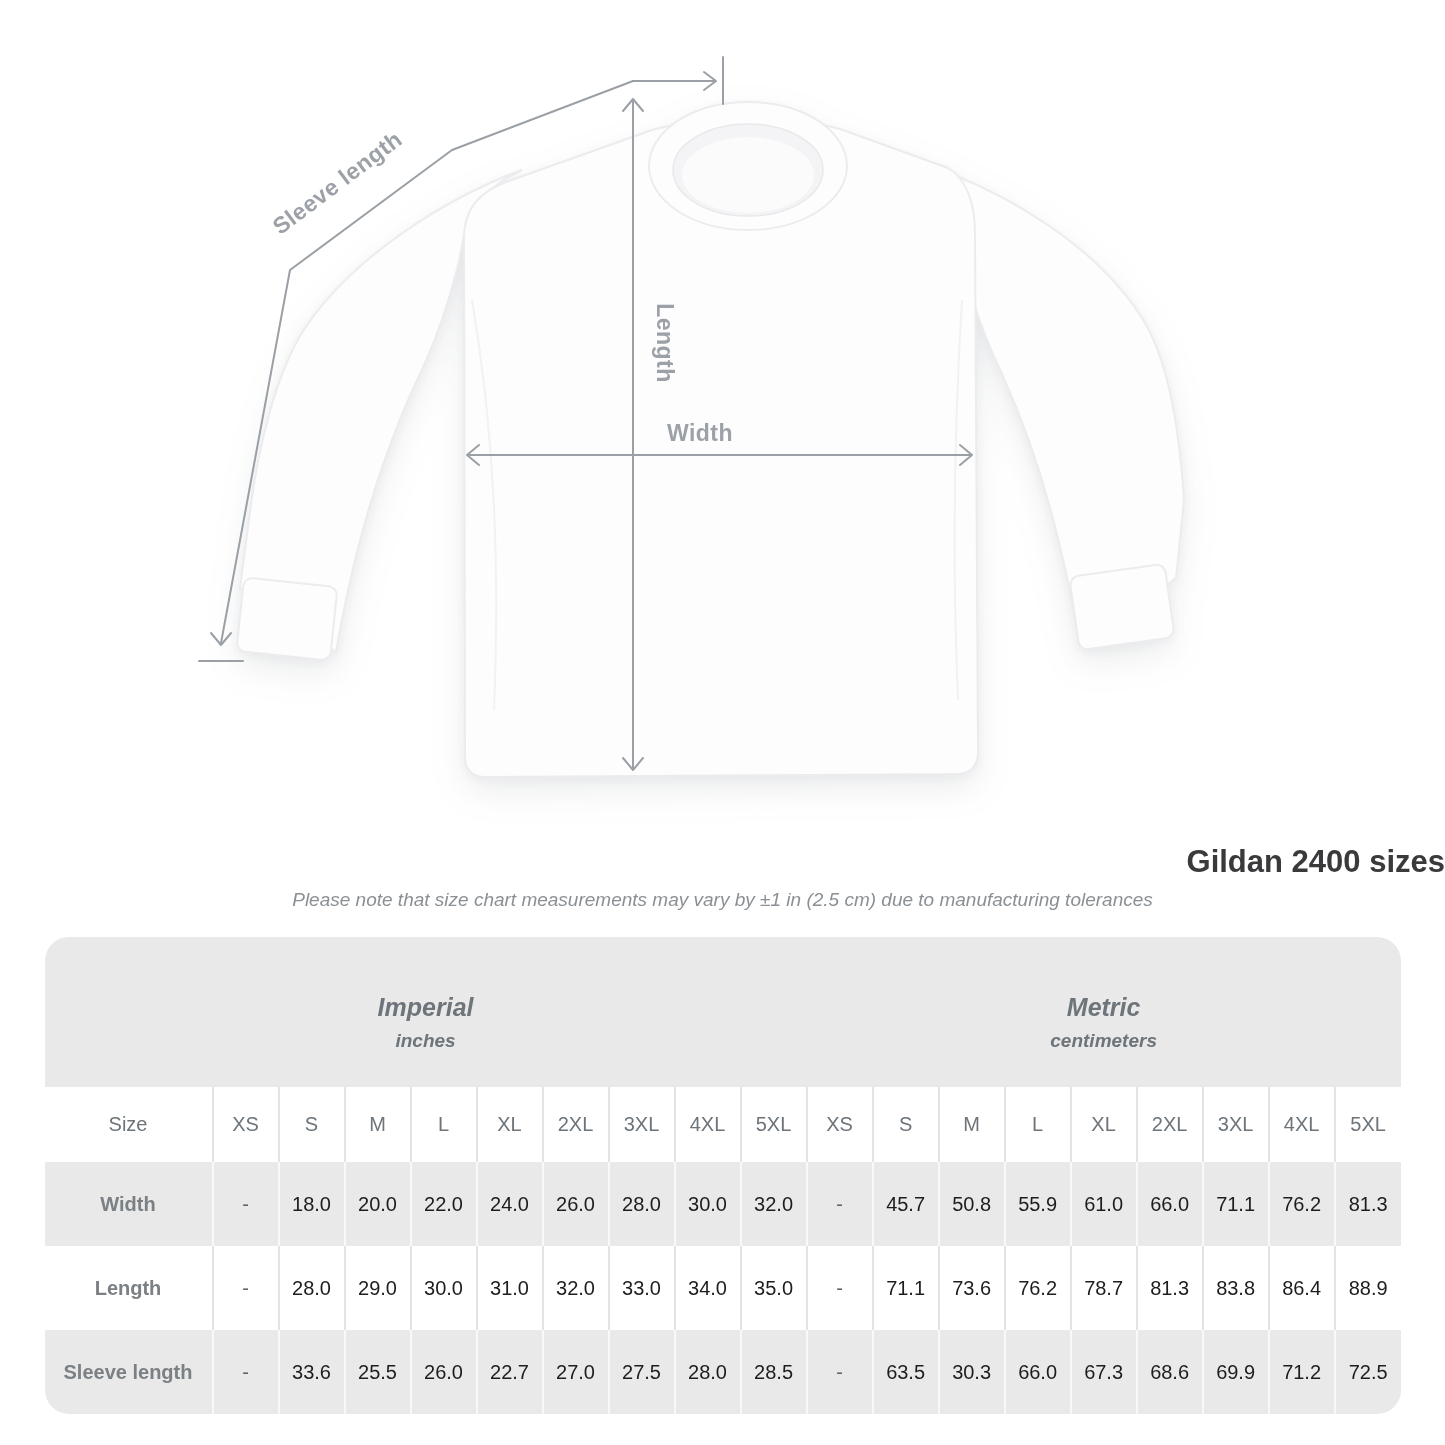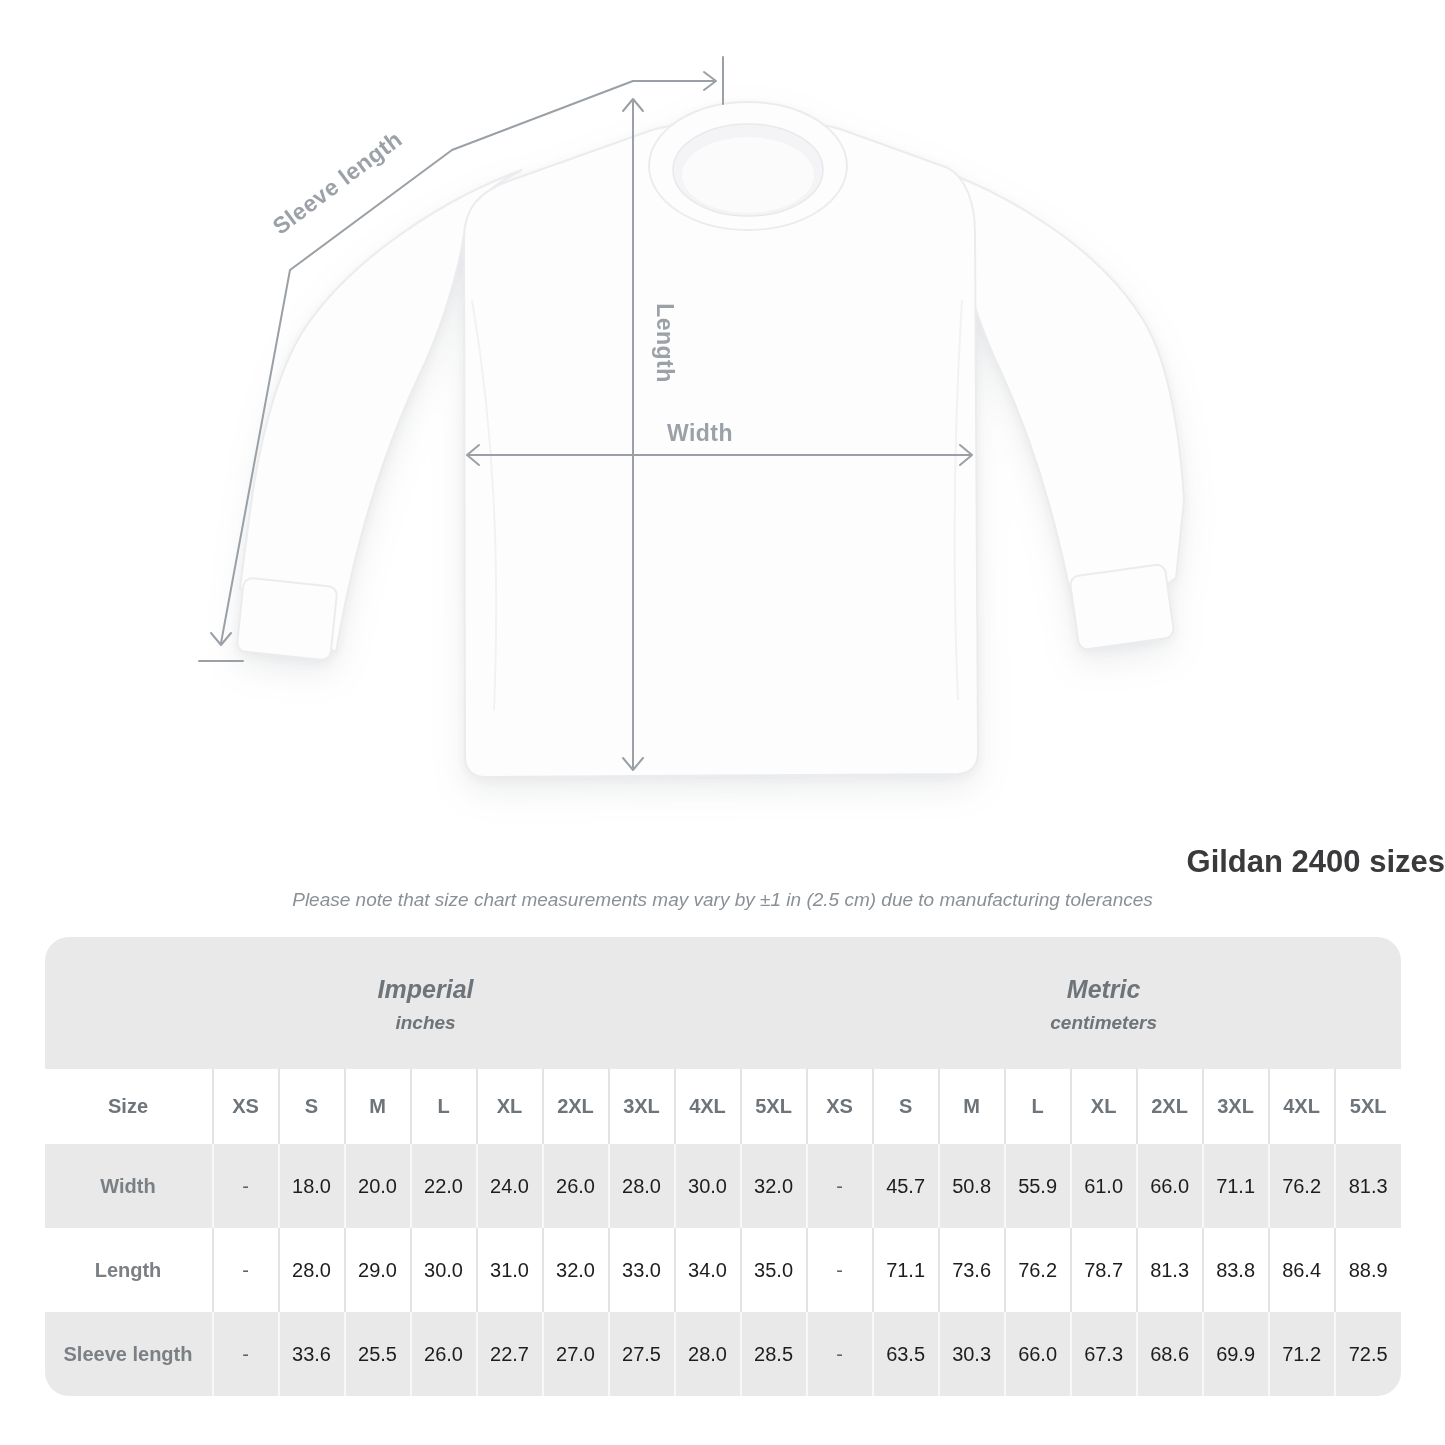--- a/index.html
+++ b/index.html
@@ -22,25 +22,25 @@
   .title { font-size:31px; font-weight:bold; color:#3a3a3c;text-align:right; }
   .subtitle { font-size:19px; font-style:italic; color:#8a9095; margin-top:9px;text-align:center; }
 
   
   .table-wrap { width:1356px; margin:26px auto 0 auto; border-radius:24px; overflow:hidden; }
   table.size-table { border-collapse:collapse; table-layout:fixed; width:100%; }
   col.c-label { width:168px; }
   col.c-size { width:66px; }
   th, td { padding:0; margin:0; text-align:center; vertical-align:middle; }
 
-  tr.band-row th.band { background:var(--band-bg); height:130px; vertical-align:middle; padding-top:2px; }
+  tr.band-row th.band { background:var(--band-bg); height:130px; vertical-align:middle; padding-top:20px; }
   .band-name { font-size:25px; font-weight:bold; font-style:italic; color:var(--header-text); }
   .band-unit { font-size:19px; font-style:italic; color:var(--header-text); margin-top:8px;text-align:center; }
 
-  tr.size-row th { background:#ffffff; height:75px; font-size:20px; font-weight:bold;
+  tr.size-row th { background:#ffffff; height:75px; font-size:20px; font-weight:normal;
                    color:var(--header-text); border-right:2px solid #e3e3e6; }
   tr.size-row th:last-child { border-right:none; }
 
   tbody tr { height:84px; }
   tbody th.row-label { font-size:20px; font-weight:bold; color:var(--row-label-text); }
   tbody td { font-size:20px; color:var(--value-text); }
   tbody td.dash { color:#60646a; }
 
   tbody tr.alt th, tbody tr.alt td { background:var(--band-bg); border-right:2px solid #f8f8fa; }
   tbody tr.plain th, tbody tr.plain td { background:#ffffff; border-right:2px solid #e3e3e6; }

